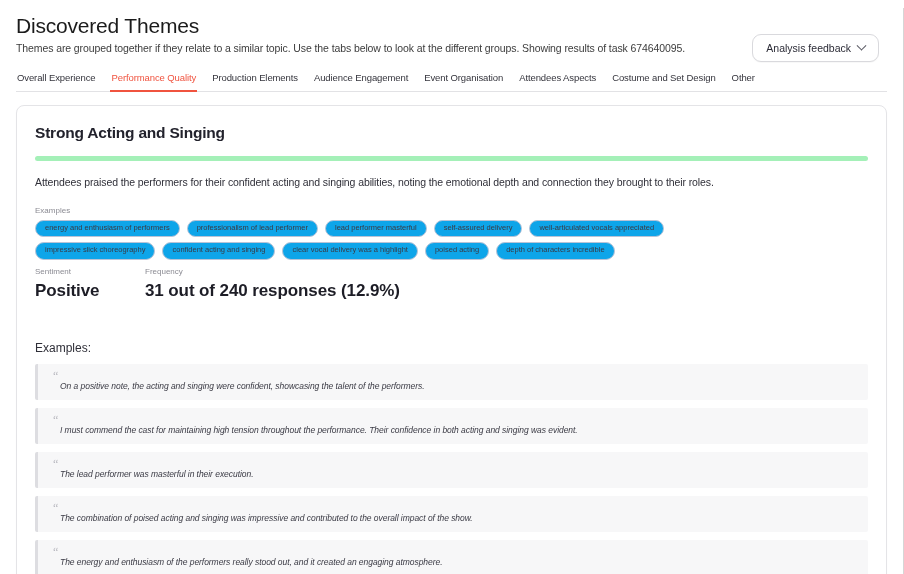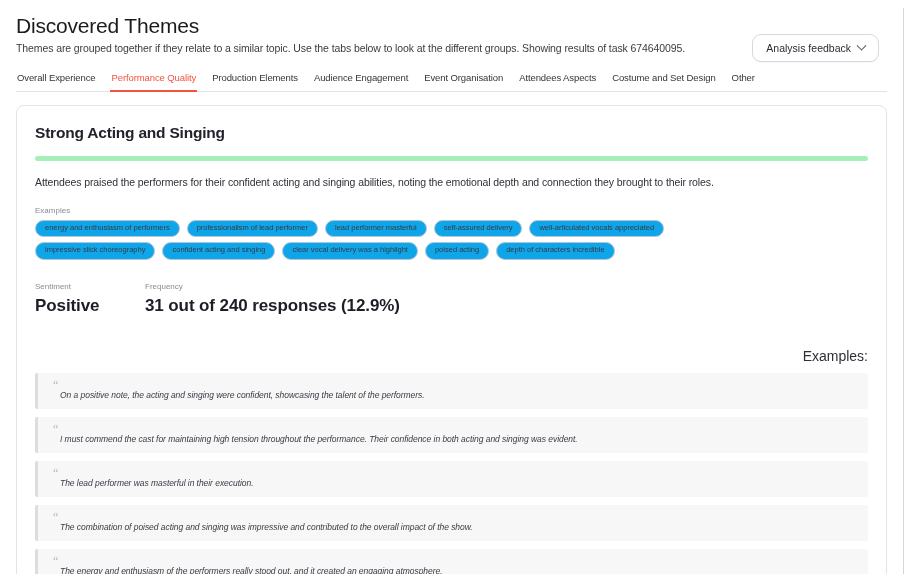--- a/index.html
+++ b/index.html
@@ -124,41 +124,40 @@
     padding: 3px 9px 4px 9px;
     font-size: 7.5px;
     color: #3a3a44;
     background: #0ea5e9;
     white-space: nowrap;
     line-height: 1.1;
     cursor: default;
   }
   .stats {
     display: flex;
-    margin-top: 22px;
+    margin-top: 7px;
   }
   .stat-block { }
   .stat-block.sentiment { width: 110px; }
   .stat-label {
     font-size: 8px;
     color: #8b8b93;
     margin-bottom: 5px;
   }
   .stat-value {
     font-size: 17px;
     font-weight: bold;
     color: #1d1d26;
     letter-spacing: -0.1px;
   }
   .examples-label {
-    font-size: 14px;
+    font-size: 12px;
     color: #2f2f38;
-    margin-top: 32px;
+    margin-top: 40px;
     margin-bottom: 9px;
-    text-align: right;
   }
   .quote {
     background: #f7f7f8;
     border-left: 3px solid #dddde1;
     border-radius: 2px;
     padding: 6px 12px 10px 12px;
     margin-bottom: 8px;
     position: relative;
     height: 36px;
   }

